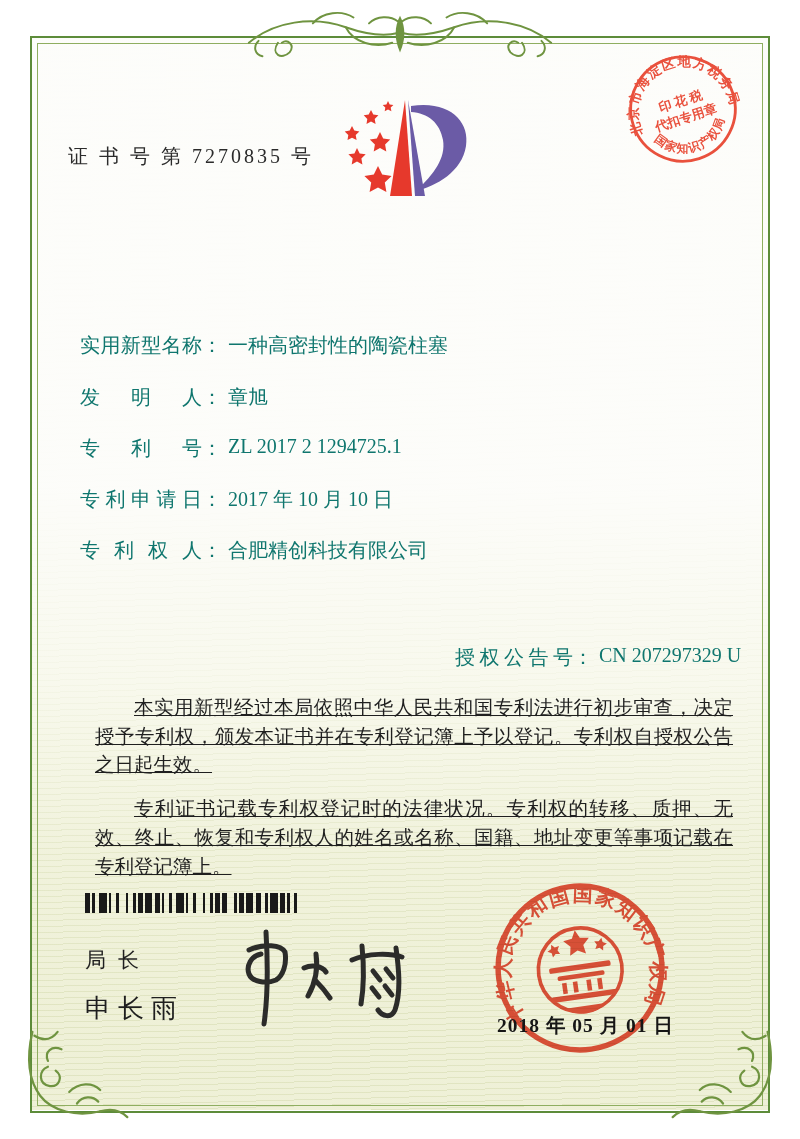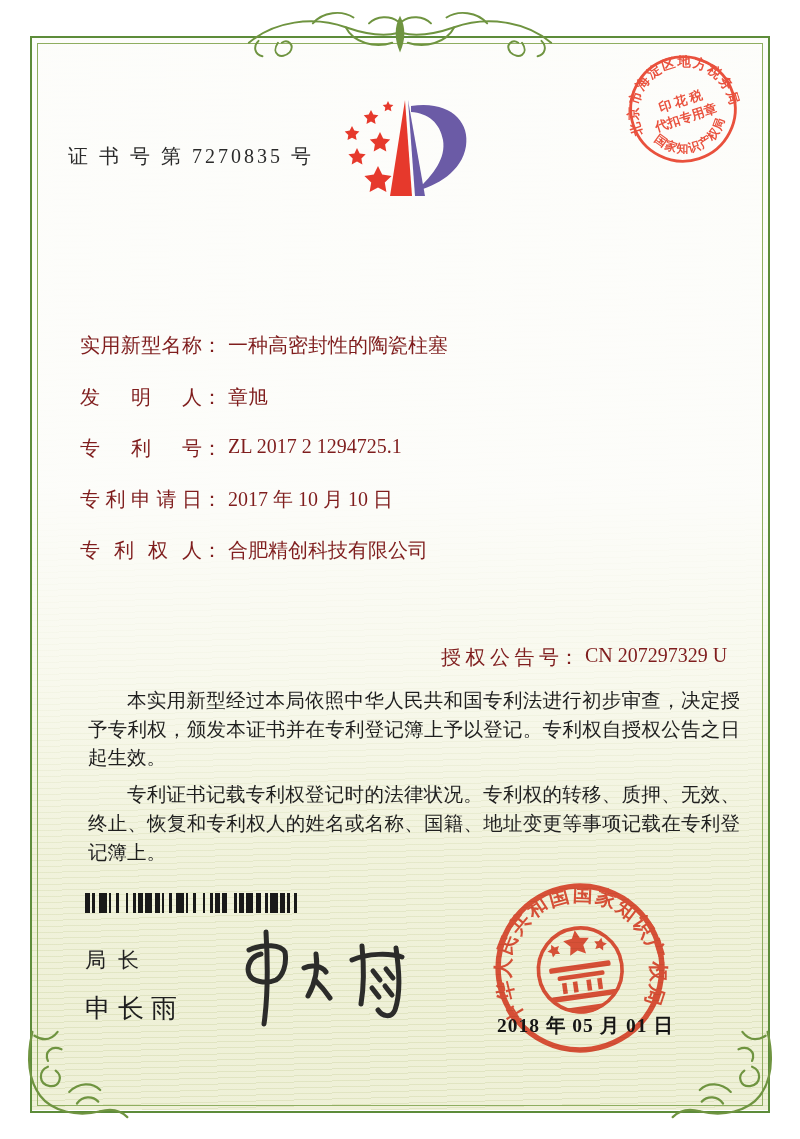--- a/index.html
+++ b/index.html
@@ -39,37 +39,37 @@
   .flourish-bl{left:20px;top:1028px;}
   .flourish-br{right:20px;top:1028px;transform:scaleX(-1);}
   
   .cert-no{position:absolute;left:68px;top:108px;font-size:20px;letter-spacing:3px;color:#2b2b2b;margin-top:35px;}
   .logo{position:absolute;left:328px;top:96px;width:160px;height:120px;}
   .doc-title{
     position:absolute;left:0;right:0;top:212px;margin:0;text-align:center;
     font-size:47px;font-weight:700;letter-spacing:9px;color:#1e1e1e;
   }
   
-  .row{position:absolute;left:80px;font-size:20px;color:#7f1d1d;white-space:nowrap;}
+  .row{position:absolute;left:80px;font-size:20px;color:#0f766e;white-space:nowrap;}
   .row .lbl{
     display:inline-block;width:122px;vertical-align:top;
     text-align:justify;text-align-last:justify;
   }
   .row .colon{display:inline-block;vertical-align:top;}
   .row .val{display:inline-block;margin-left:6px;vertical-align:top;}
   .row-addr .val{white-space:normal;width:552px;line-height:29px;}
   .r1{top:332px;} .r2{top:384px;} .r3{top:435px;} .r4{top:486px;}
   .r5{top:537px;} .r6{top:588px;} .r7{top:644px;}
-  .grant-right{position:absolute;left:361px;top:0;white-space:nowrap;}
+  .grant-right{position:absolute;left:375px;top:0;white-space:nowrap;}
   .grant-right .lbl{width:118px;}
   
   .paragraphs{position:absolute;left:80px;top:679px;width:668px;}
   .paragraphs p{
-    margin:8px;font-size:19.5px;line-height:28.7px;text-indent:2em;
-    text-align:justify;color:#1f1f1f;
+    margin:15px;font-size:19.5px;line-height:28.7px;text-indent:2em;
+    text-align:justify;color:#1f1f1f;text-decoration:underline;
   }
   
   .barcode{position:absolute;left:85px;top:893px;width:212px;height:20px;display:flex;}
   .bc-bar{height:100%;background:#191919;}
   .bc-gap{height:100%;}
   .officer-title{position:absolute;left:85px;top:946px;font-size:21px;letter-spacing:12px;color:#1f1f1f;}
   .officer-name{position:absolute;left:85px;top:991px;font-size:26px;letter-spacing:7px;color:#1f1f1f;}
   .signature{position:absolute;left:236px;top:924px;width:190px;height:115px;}
   .tax-stamp{position:absolute;left:626px;top:52px;width:114px;height:114px;transform:rotate(-18deg);opacity:.92;}
   .cnipa-seal{position:absolute;left:489px;top:877px;width:182px;height:182px;transform:rotate(-8deg);opacity:.9;mix-blend-mode:multiply;}

